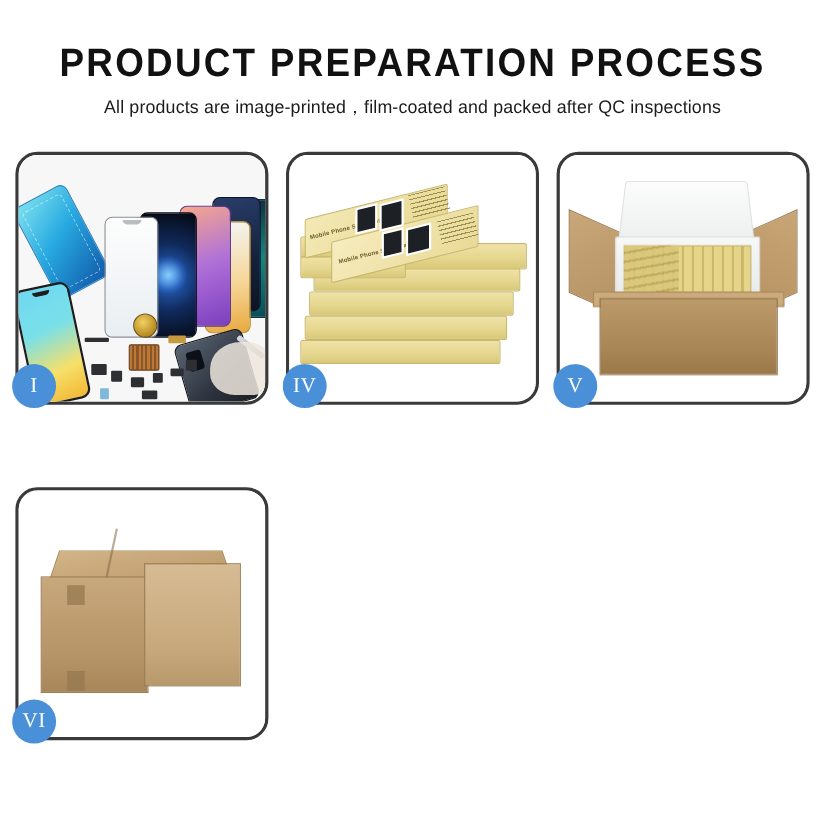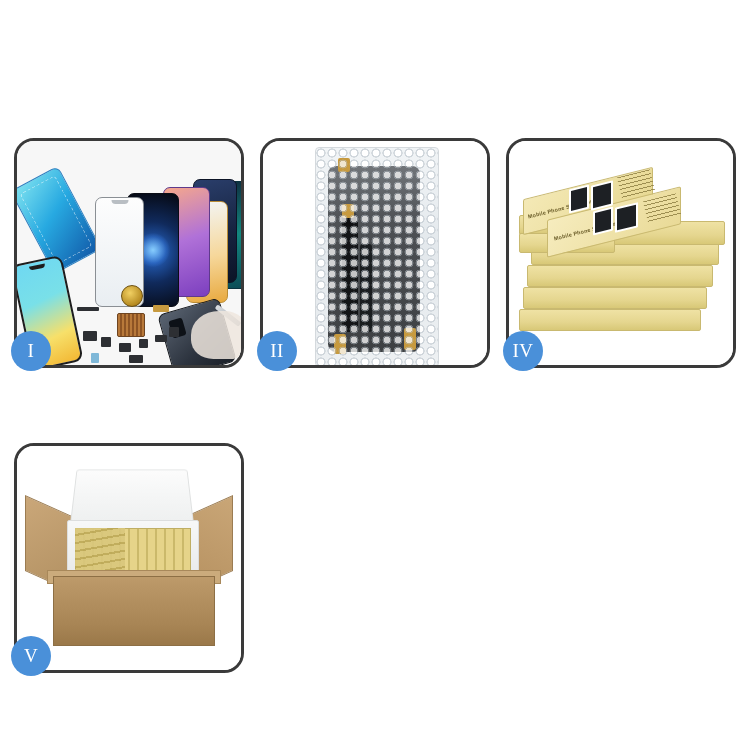--- a/index.html
+++ b/index.html
@@ -243,20 +243,24 @@
     background:linear-gradient(180deg,#c7a87c 0%,#b59467 70%,#a8865a 100%);border:1px solid #9b7e54;}
   .c-right{position:absolute;left:114px;top:66px;width:86px;height:110px;
     background:linear-gradient(180deg,#d7bb93 0%,#c7a87c 70%,#b8996c 100%);border:1px solid #9b7e54;}
   .c-tape{position:absolute;width:16px;height:18px;background:rgba(150,120,80,.75);}
 </style>
 </head>
 <body>
 
 <div class="page">
 
+  <div class="header">
+    <div class="title">PRODUCT PREPARATION PROCESS</div>
+    <div class="subtitle">All products are image-printed，film-coated and packed after QC inspections</div>
+  </div>
 
   <div class="grid">
 
     <div class="panel">
       <div class="panel-inner p1">
         <div class="phone ph-back"></div>
         <div class="phone ph-front"></div>
         <div class="phone ph-teal"></div>
         <div class="phone ph-blue2"></div>
         <div class="phone ph-gold"></div>
@@ -277,36 +281,20 @@
           <div class="pt" style="left:92px;top:36px;width:10px;height:10px;"></div>
           <div class="pt" style="left:14px;top:62px;width:8px;height:10px;background:#7fb8d8;"></div>
           <div class="pt" style="left:52px;top:64px;width:14px;height:8px;"></div>
         </div>
         <div class="tool"></div>
         <div class="hand"></div>
       </div>
       <div class="badge">I</div>
     </div>
 
-    <div class="panel">
-      <div class="panel-inner p2">
-        <div class="bw-bag">
-          <div class="bw-screen"></div>
-          <div class="bw-cam"></div>
-          <div class="bw-flex"></div>
-          <div class="bw-flex2"></div>
-          <div class="bw-conn" style="left:22px;top:10px;"></div>
-          <div class="bw-conn" style="left:26px;top:56px;"></div>
-          <div class="bw-conn" style="left:18px;top:186px;height:20px;"></div>
-          <div class="bw-conn" style="left:88px;top:180px;height:22px;"></div>
-          <div class="bw-overlay"></div>
-        </div>
-      </div>
-      <div class="badge">II</div>
-    </div>
 
 
     <div class="panel">
       <div class="panel-inner p4">
         <div class="stack">
 
           <div class="sb" style="left:0px;top:150px;width:180px;height:20px;"></div>
           <div class="sb" style="left:4px;top:128px;width:182px;height:20px;"></div>
           <div class="sb" style="left:8px;top:106px;width:184px;height:20px;"></div>
           <div class="sb" style="left:12px;top:84px;width:186px;height:20px;"></div>
@@ -337,15 +325,26 @@
         <div class="v-lid"></div>
         <div class="v-foam"></div>
         <div class="v-items"></div>
         <div class="v-items2"></div>
         <div class="v-rim"></div>
         <div class="v-body"></div>
       </div>
       <div class="badge">V</div>
     </div>
 
+    <div class="panel">
+      <div class="panel-inner p6">
+        <div class="c-top"></div>
+        <div class="c-seam"></div>
+        <div class="c-left"></div>
+        <div class="c-right"></div>
+        <div class="c-tape" style="left:44px;top:86px;"></div>
+        <div class="c-tape" style="left:44px;top:164px;"></div>
+      </div>
+      <div class="badge">VI</div>
+    </div>
 
   </div>
 </div>
 
 </body></html>

